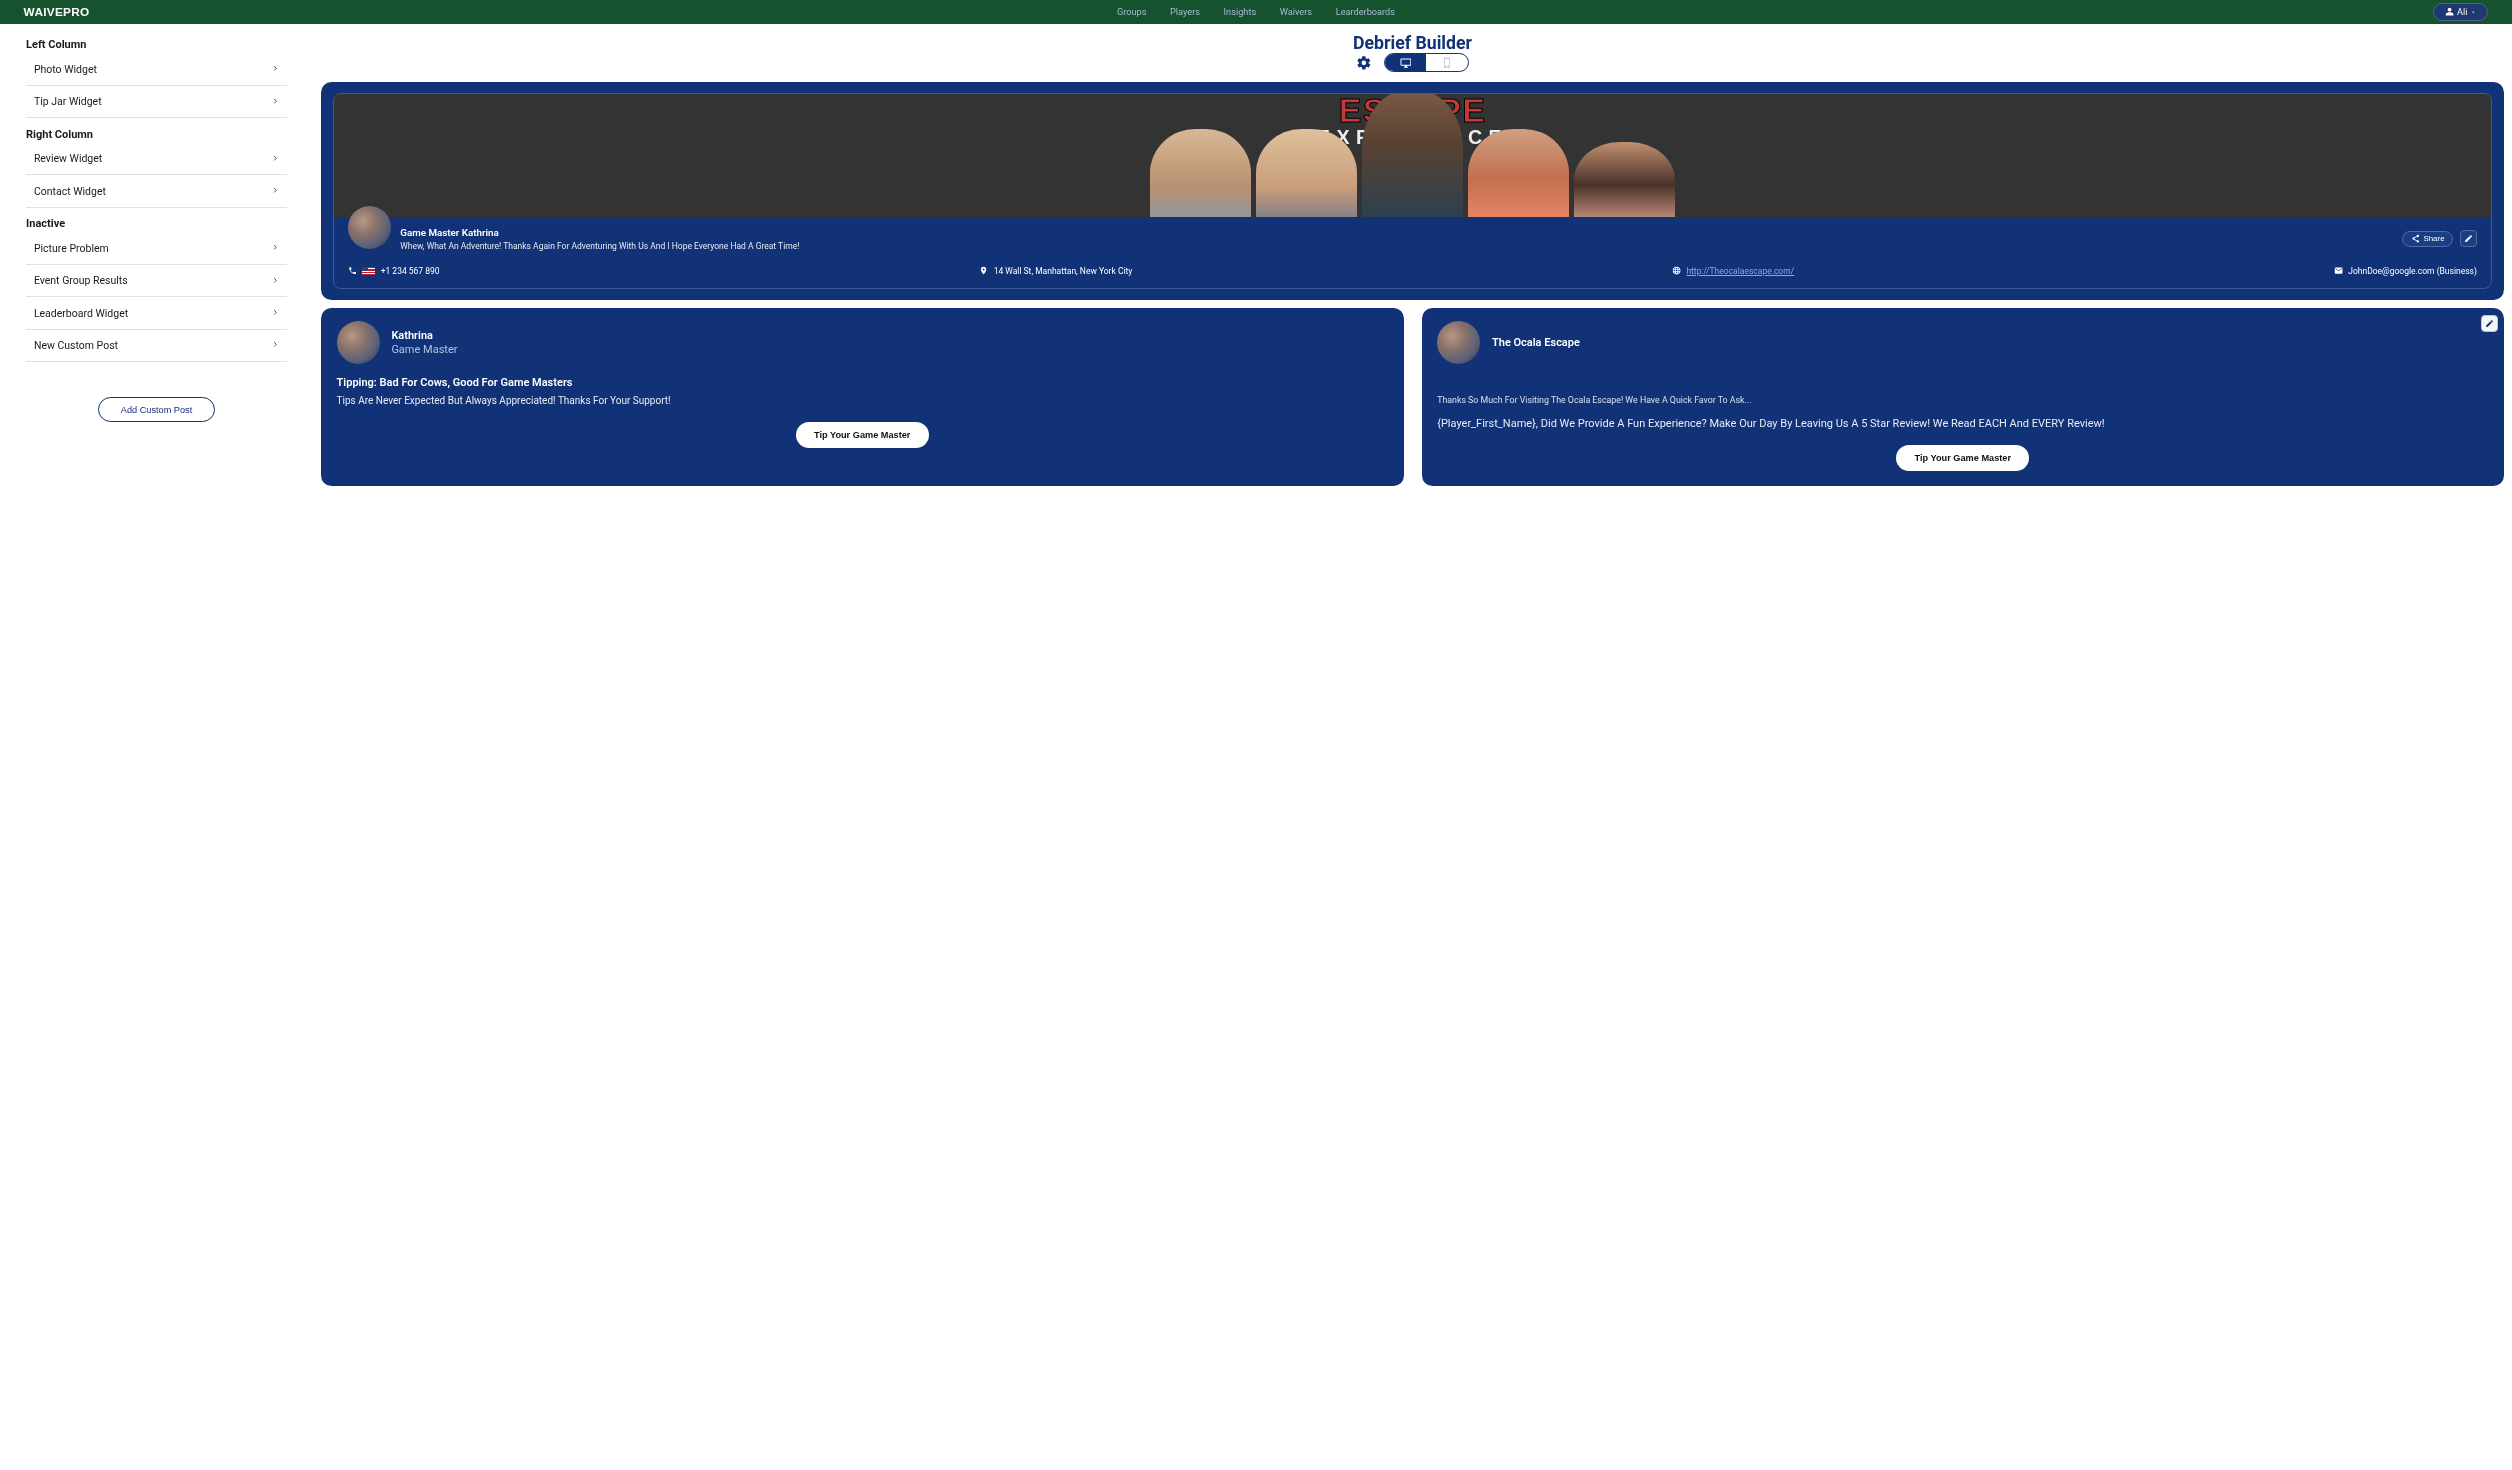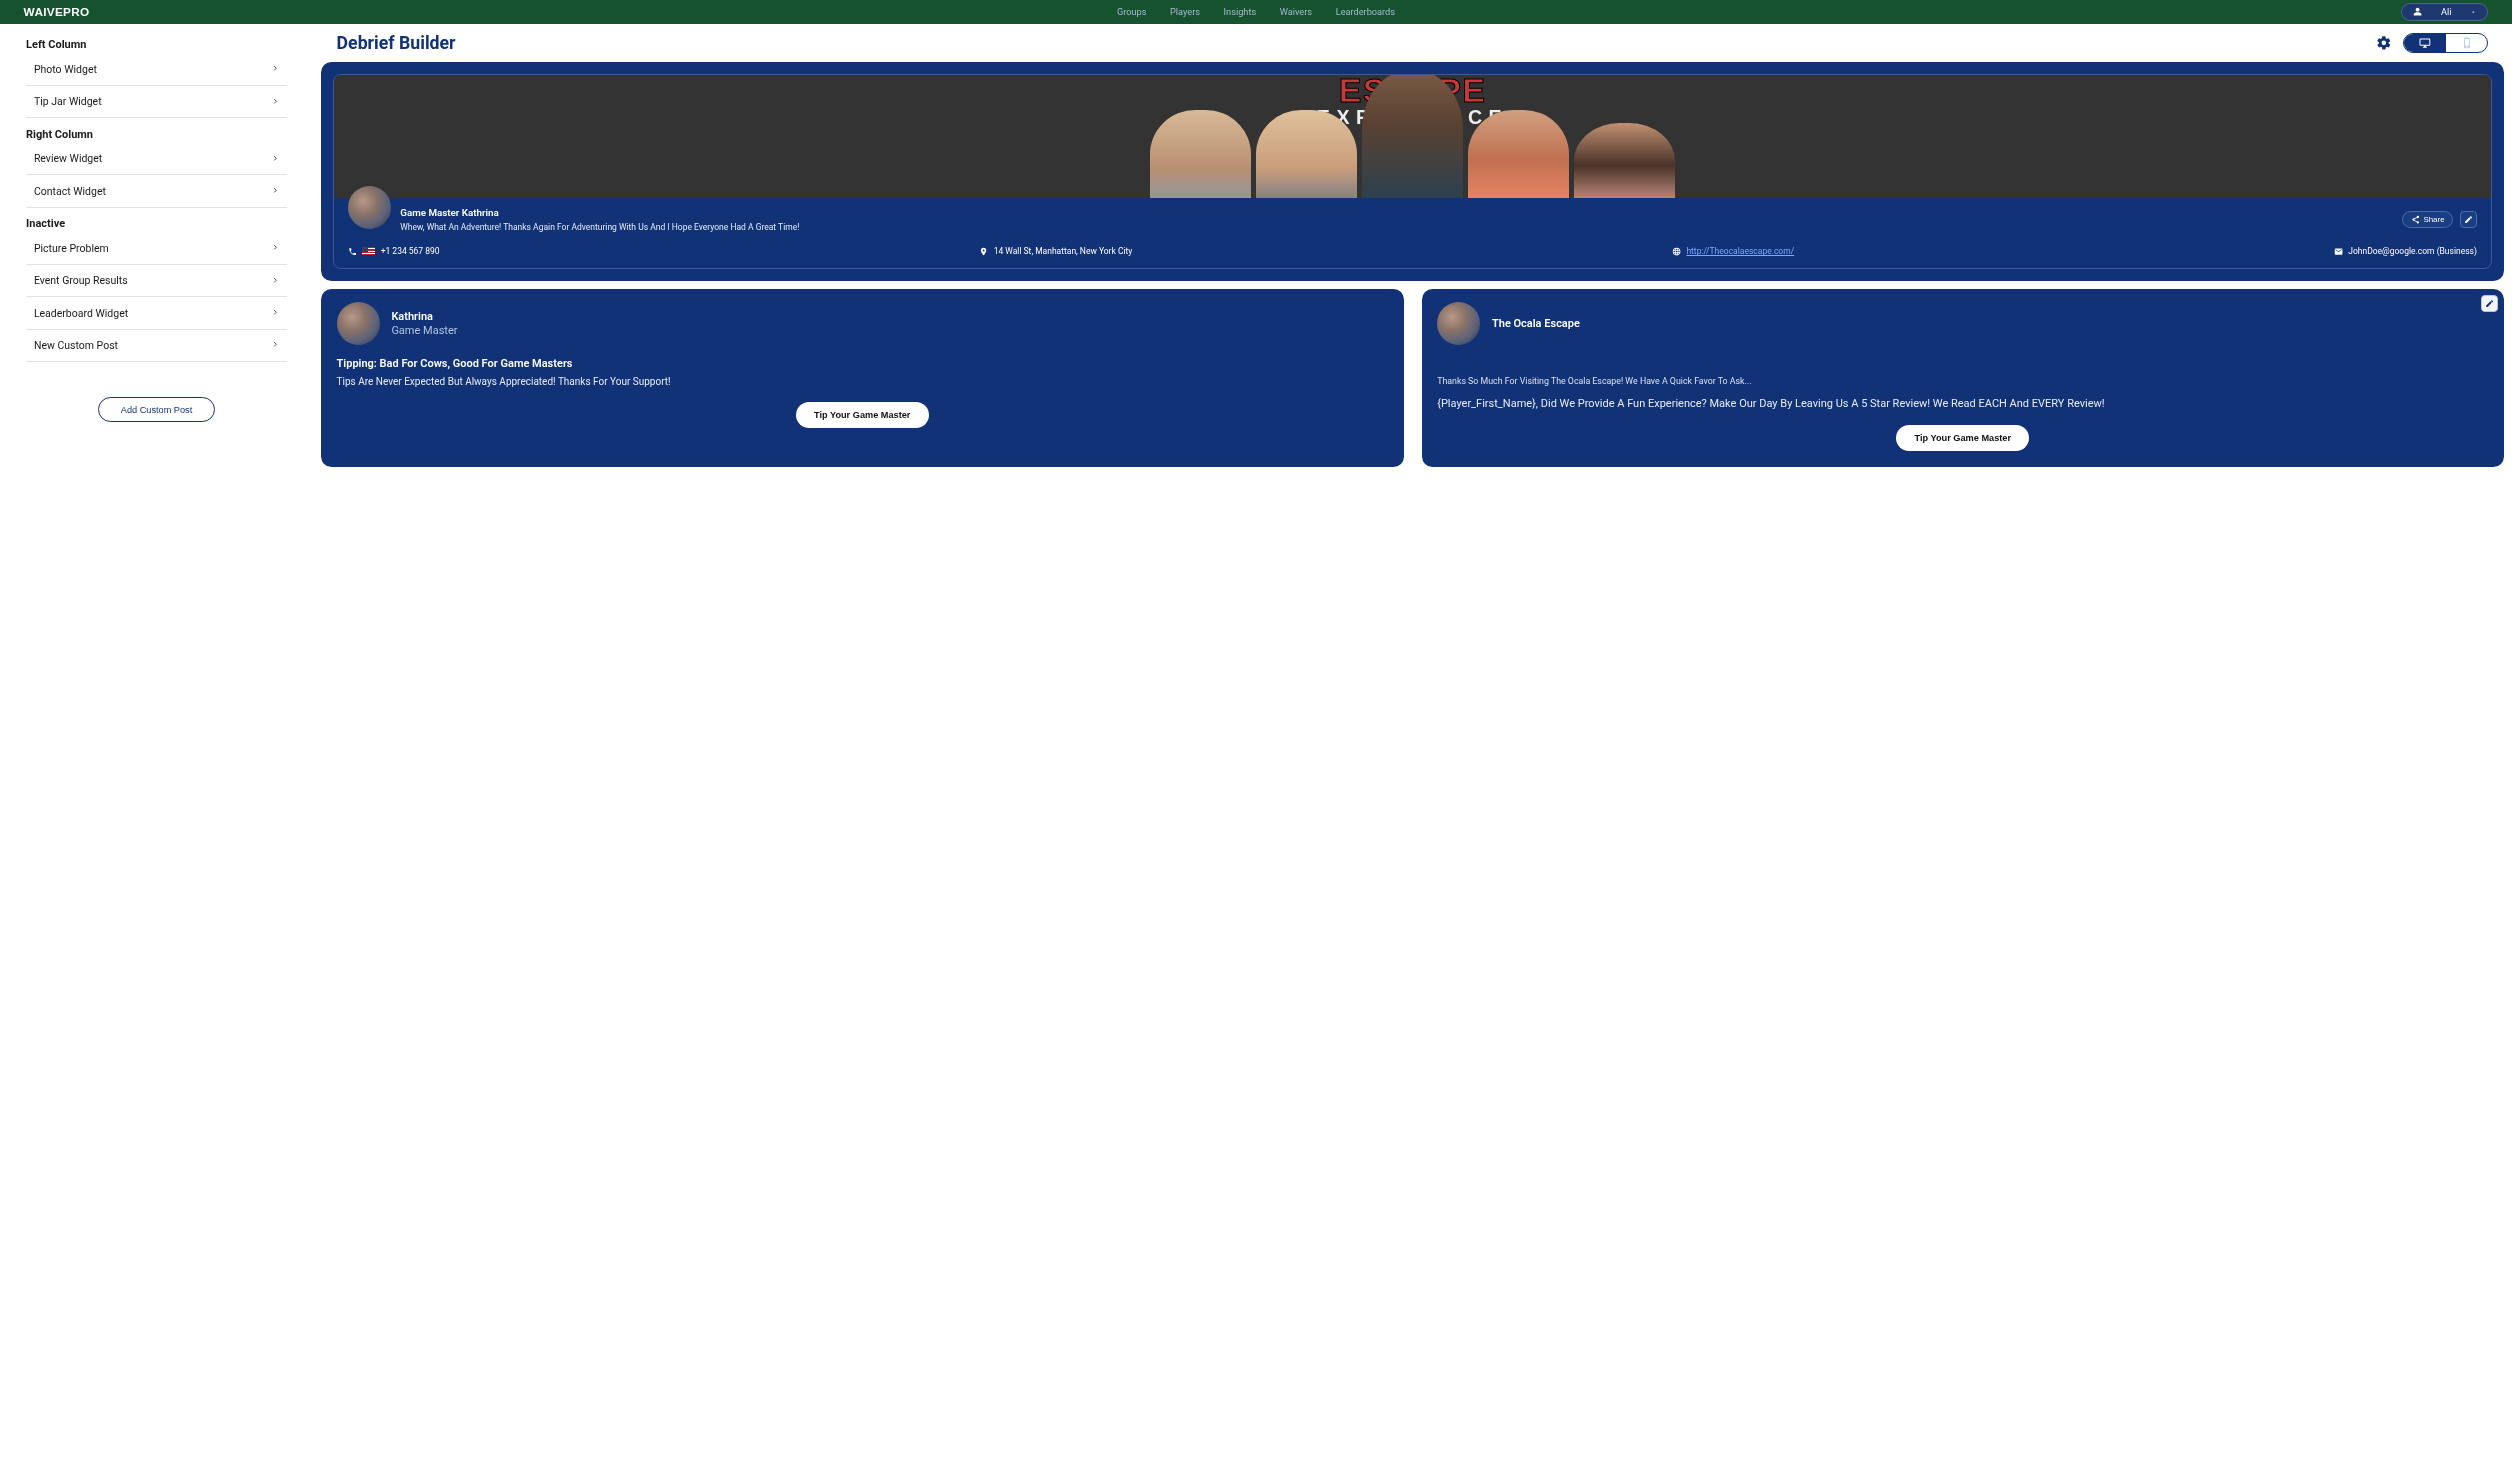--- a/index.html
+++ b/index.html
@@ -37,21 +37,21 @@
       text-decoration: none;
     }
     .user-pill {
       margin-left: auto;
       background: #1d3970;
       border: 0.7px solid #4b6190;
       border-radius: 13px;
       padding: 2.6px 10.5px;
       display: flex;
       align-items: center;
-      gap: 19px;
+      gap: 3px;
       color: #fff;
       font-size: 9.2px;
     }
     .main-layout {
       display: flex;
       height: calc(100vh - 23.6px);
     }
     .sidebar {
       width: 313px;
       padding: 14.4px 26px 0 26px;
@@ -89,20 +89,21 @@
     .content {
       flex: 1;
       padding: 9.2px 7.9px 11.8px 7.9px;
       overflow-y: auto;
     }
     .content-header {
       display: flex;
       align-items: center;
       justify-content: space-between;
       padding: 0 15.7px 9.2px 15.7px;
+      flex-direction: column;
     }
     .page-title {
       color: #113277;
       font-size: 17.7px;
       font-weight: 700;
     }
     .header-controls {
       display: flex;
       align-items: center;
       gap: 11.8px;

